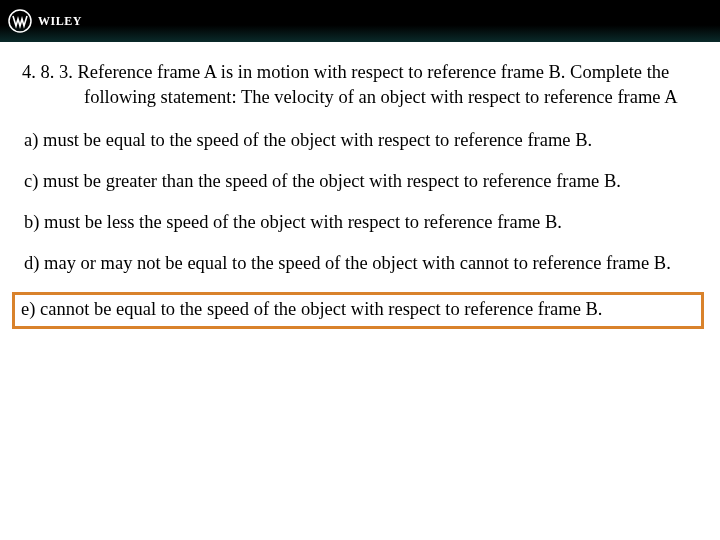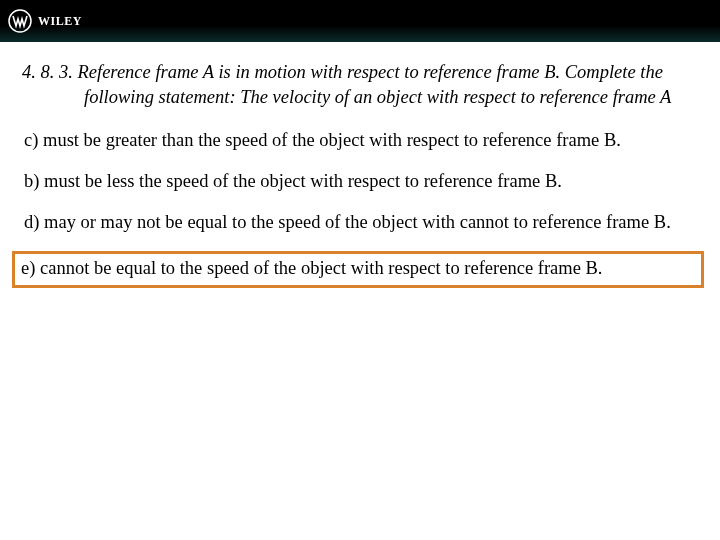--- a/index.html
+++ b/index.html
@@ -23,21 +23,20 @@
   .logo svg { margin-right: 6px; }
   .content {
     padding: 18px 18px 8px 18px;
     font-size: 18.5px;
     line-height: 1.35;
     color: #000;
   }
   .question {
     margin-bottom: 18px;
     padding-left: 0;
-    font-style: italic;
   }
   .q-wrap { padding-left: 4px; }
   .qline { text-indent: -62px; padding-left: 62px; }
   .options { }
   .option {
     margin-bottom: 16px;
     padding-left: 28px;
     text-indent: -22px;
   }
   .option.selected {
@@ -65,20 +64,25 @@
   <div class="question q-wrap">
     <div class="qline">
       <span>4. 8. 3.</span>
       <span> </span>
       <span>Reference frame A is in motion with respect to reference frame B. Complete the following statement: The velocity of an object with respect to reference frame A</span>
     </div>
   </div>
 
   <div class="options">
     <div class="option">
+      <span>a)</span>
+      <span>  </span>
+      <span>must be equal to the speed of the object with respect to reference frame B.</span>
+    </div>
+    <div class="option">
       <span>c)</span>
       <span>  </span>
       <span>must be greater than the speed of the object with respect to reference frame B.</span>
     </div>
     <div class="option">
       <span>b)</span>
       <span>  </span>
       <span>must be less the speed of the object with respect to reference frame B.</span>
     </div>
     <div class="option">

